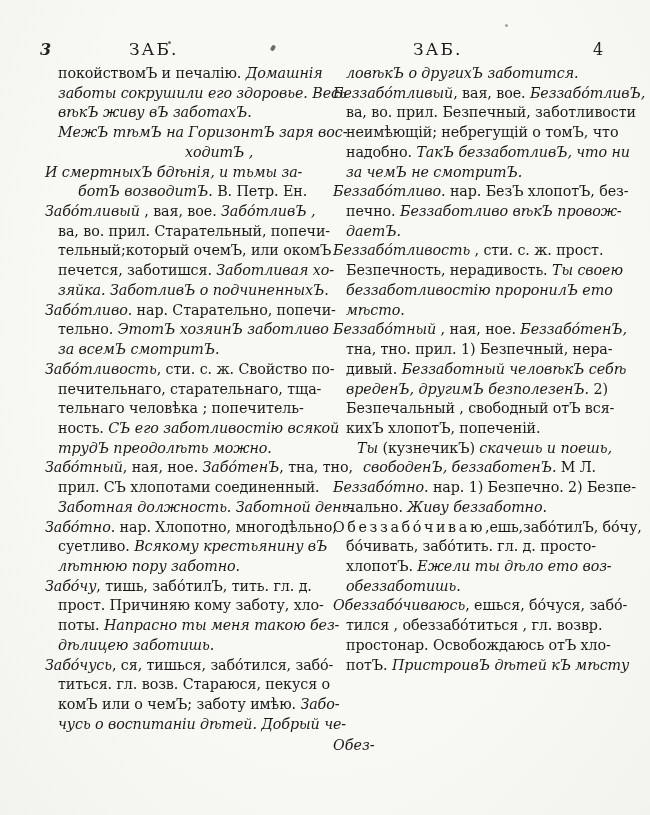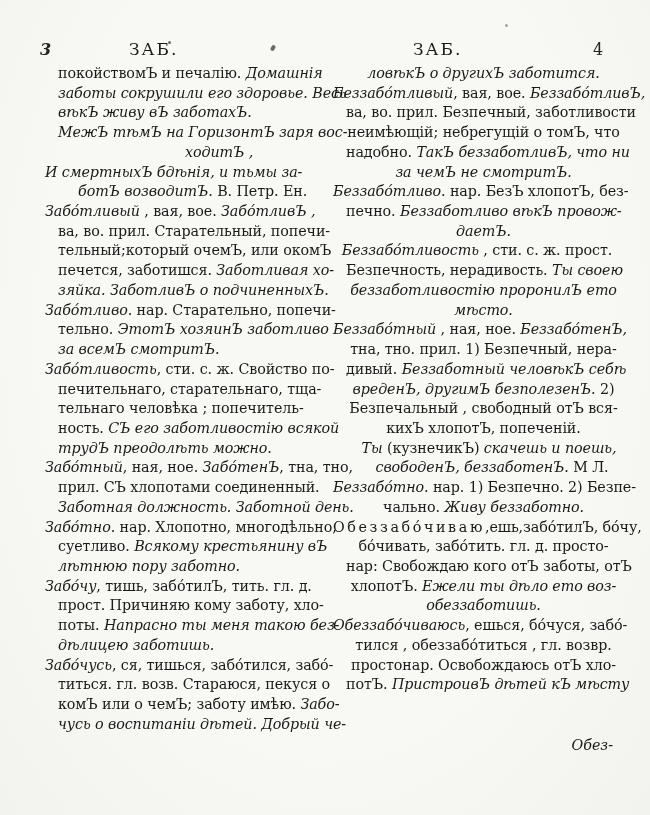--- a/index.html
+++ b/index.html
@@ -26,34 +26,34 @@
   }
   .running-head.left{left:129px;}
   .running-head.right{left:413px;}
   .col{
     position:absolute;top:64px;width:288px;
     font-size:14.3px;line-height:19.72px;
     letter-spacing:-0.1px;
     white-space:nowrap;
   }
   .col-left{left:45px;}
-  .col-right{left:333px;text-align:center;}
+  .col-right{left:333px;}
   .line{min-height:19.72px;}
   .ind-head{padding-left:0;}
   .ind-cont{padding-left:13px;}
   .ind-verse{padding-left:33px;}
   .ind-deep{padding-left:140px;}
   .ind-q1{padding-left:24px;}
   .ind-q2{padding-left:30px;}
   .seg-r{font-style:normal;}
   .seg-i{font-style:italic;}
   .seg-sp{font-style:normal;letter-spacing:2.6px;}
   .catchword{
     position:absolute;left:333px;top:737px;width:280px;
-    text-align:right;padding-right:8px;
+    text-align:left;padding-right:8px;
     font-size:14.3px;font-style:italic;color:#1b1a18;
   }
   .speck{position:absolute;background:#6b6a66;border-radius:50%;}
   .speck.s1{left:168px;top:41px;width:3px;height:3px;}
   .speck.s2{left:271px;top:45px;width:4px;height:6px;transform:rotate(35deg);border-radius:2px;}
   .speck.s3{left:505px;top:24px;width:3px;height:3px;opacity:.6;}
 </style>
 </head>
 <body>
 
@@ -123,21 +123,20 @@
       <div class="line ind-cont"><span class="seg-r">дивый. </span><span class="seg-i">Беззаботный человѣкЪ себѣ</span></div>
       <div class="line ind-cont"><span class="seg-i">вреденЪ, другимЪ безполезенЪ. </span><span class="seg-r">2)</span></div>
       <div class="line ind-cont"><span class="seg-r">Безпечальный , свободный отЪ вся-</span></div>
       <div class="line ind-cont"><span class="seg-r">кихЪ хлопотЪ, попеченій.</span></div>
       <div class="line ind-q1"><span class="seg-i">Ты </span><span class="seg-r">(кузнечикЪ)</span><span class="seg-i"> скачешь и поешь,</span></div>
       <div class="line ind-q2"><span class="seg-i">свободенЪ, беззаботенЪ.</span><span class="seg-r"> М Л.</span></div>
       <div class="line ind-head"><span class="seg-i">Беззабо́тно.</span><span class="seg-r"> нар. 1) Безпечно. 2) Безпе-</span></div>
       <div class="line ind-cont"><span class="seg-r">чально. </span><span class="seg-i">Живу беззаботно.</span></div>
       <div class="line ind-head"><span class="seg-sp">Обеззабо́чиваю</span><span class="seg-r">,ешь,забо́тилЪ, бо́чу,</span></div>
       <div class="line ind-cont"><span class="seg-r">бо́чивать, забо́тить. гл. д. просто-</span></div>
-      <div class="line ind-cont"><span class="seg-r">нар: Свобождаю кого отЪ заботы, отЪ</span></div>
       <div class="line ind-cont"><span class="seg-r">хлопотЪ. </span><span class="seg-i">Ежели ты дѣло ето воз-</span></div>
       <div class="line ind-cont"><span class="seg-i">обеззаботишь.</span></div>
       <div class="line ind-head"><span class="seg-i">Обеззабо́чиваюсь</span><span class="seg-r">, ешься, бо́чуся, забо́-</span></div>
       <div class="line ind-cont"><span class="seg-r">тился , обеззабо́титься , гл. возвр.</span></div>
       <div class="line ind-cont"><span class="seg-r">простонар. Освобождаюсь отЪ хло-</span></div>
       <div class="line ind-cont"><span class="seg-r">потЪ. </span><span class="seg-i">ПристроивЪ дѣтей кЪ мѣсту</span></div>
     </div>
 
   <div class="catchword">Обез-</div>
 

